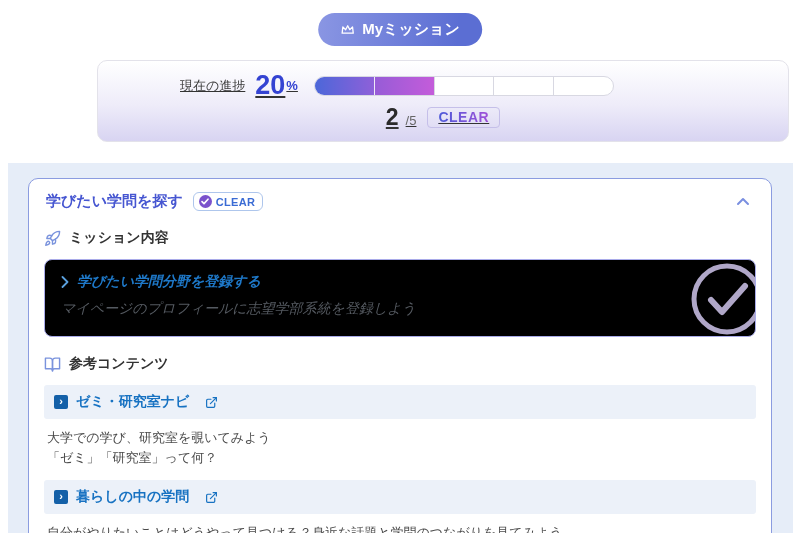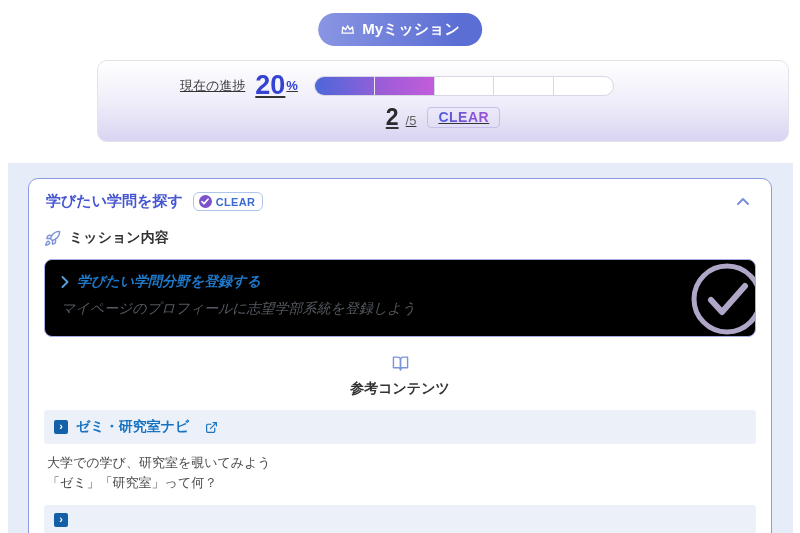--- a/index.html
+++ b/index.html
@@ -170,21 +170,21 @@
       </div>
       <div class="mission-desc">マイページのプロフィールに志望学部系統を登録しよう</div>
       <span class="big-check">
         <svg width="76" height="76" viewBox="0 0 76 76" fill="none">
           <circle cx="38" cy="38" r="33" stroke="#cfc5ec" stroke-width="5"></circle>
           <polyline points="22,39 33,51 56,25" stroke="#cfc5ec" stroke-width="6" stroke-linecap="round" stroke-linejoin="round"></polyline>
         </svg>
       </span>
     </div>
 
-    <div class="section-label" style="margin-top:18px;flex-direction:column;">
+    <div class="section-label" style="margin-top:18px;">
       <span style="display:flex;">
         <svg width="17" height="17" viewBox="0 0 24 24" fill="none" stroke="#7a93dd" stroke-width="2" stroke-linecap="round" stroke-linejoin="round">
           <path d="M2 3h6a4 4 0 0 1 4 4v14a3 3 0 0 0-3-3H2z"></path>
           <path d="M22 3h-6a4 4 0 0 0-4 4v14a3 3 0 0 1 3-3h7z"></path>
         </svg>
       </span>
       <span>参考コンテンツ</span>
     </div>
 
     <div class="banner">
@@ -200,19 +200,29 @@
         </span>
       </a>
     </div>
     <div class="desc-block">
       <div>大学での学び、研究室を覗いてみよう</div>
       <div>「ゼミ」「研究室」って何？</div>
     </div>
 
     <div class="banner" style="margin-top:6px;">
       <span class="sq-icon">›</span>
+      <a class="banner-link">
+        <span>暮らしの中の学問</span>
+        <span style="display:flex;">
+          <svg width="13" height="13" viewBox="0 0 24 24" fill="none" stroke="#1772c2" stroke-width="2.2" stroke-linecap="round" stroke-linejoin="round">
+            <path d="M15 3h6v6"></path>
+              <path d="M10 14 21 3"></path>
+              <path d="M18 13v6a2 2 0 0 1-2 2H5a2 2 0 0 1-2-2V8a2 2 0 0 1 2-2h6"></path>
+          </svg>
+        </span>
+      </a>
     </div>
     <div class="desc-block">
       <div>自分がやりたいことはどうやって見つける？身近な話題と学問のつながりを見てみよう</div>
     </div>
 
   </div>
 </div>
 
 </body></html>

